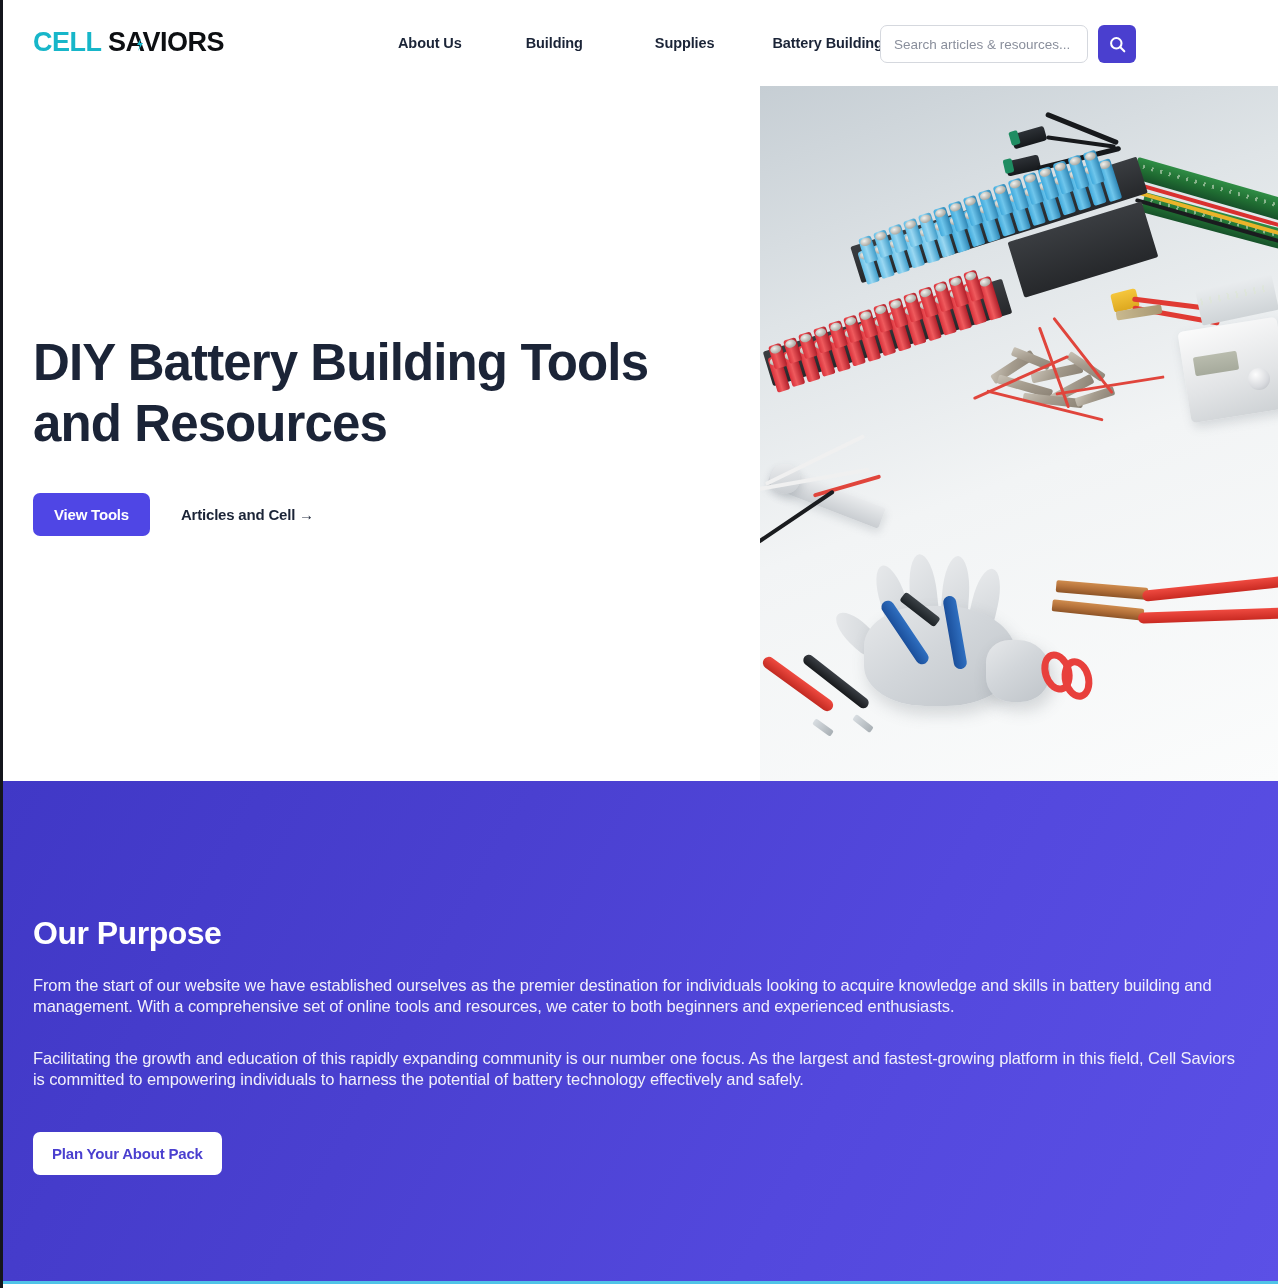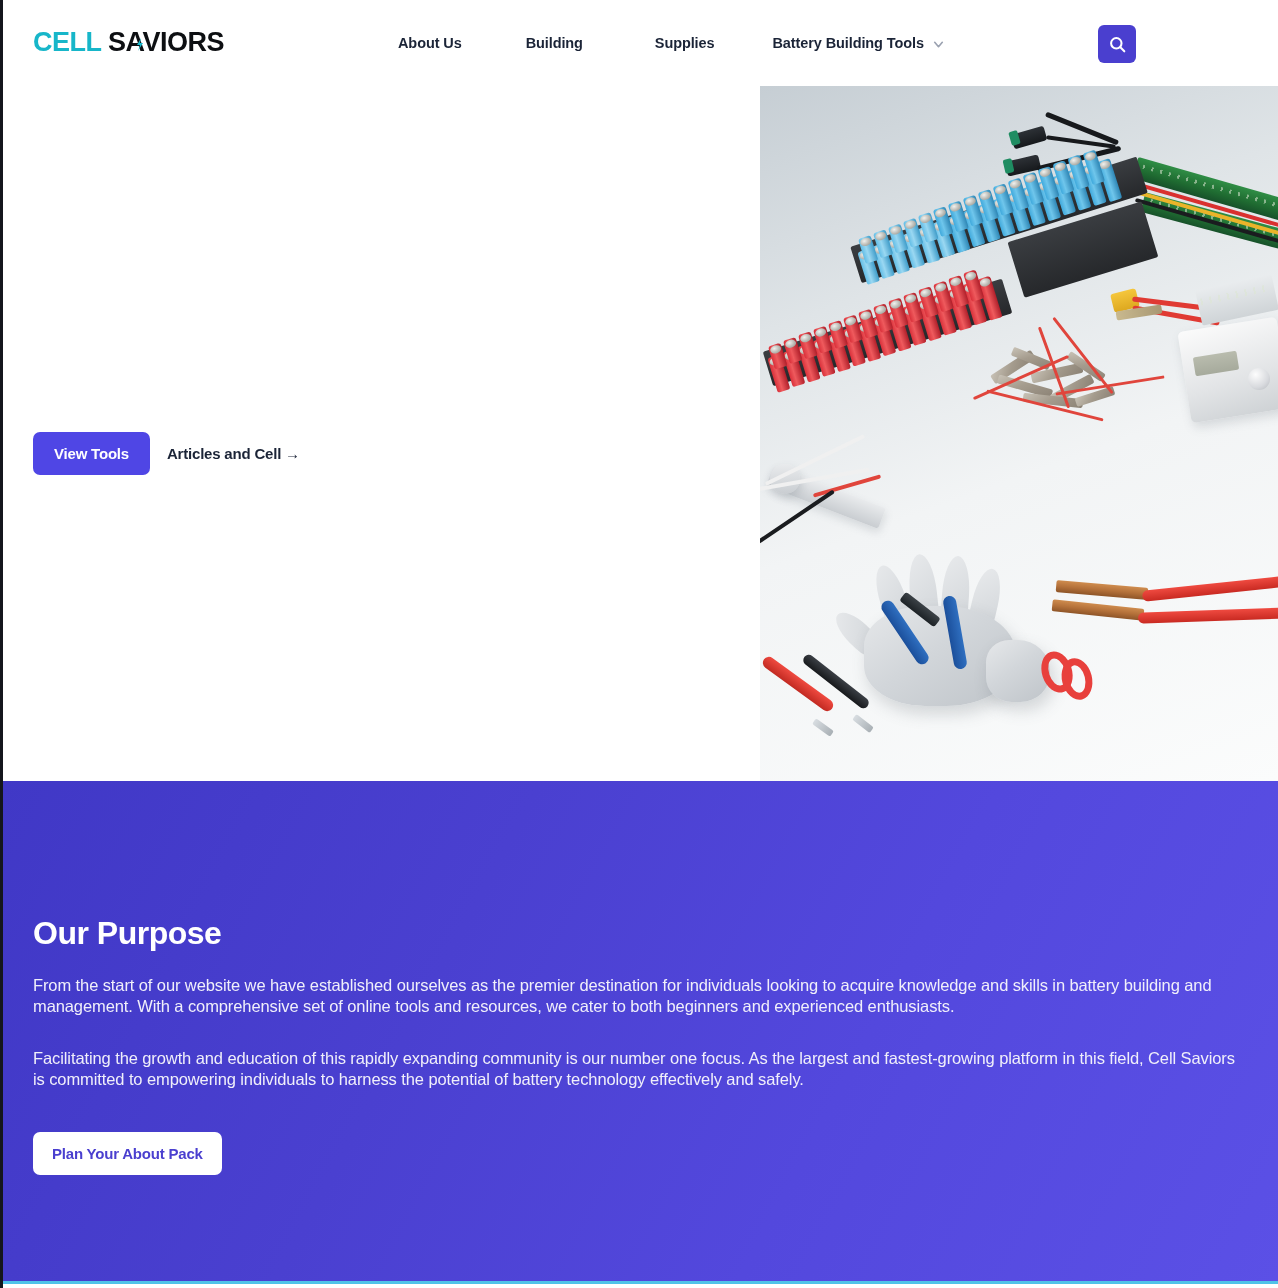--- a/index.html
+++ b/index.html
@@ -140,21 +140,21 @@
     line-height: 61px;
     font-weight: bold;
     color: #1b2437;
     letter-spacing: -0.9px;
     max-width: 620px;
   }
   .hero-ctas {
     margin-top: 39px;
     display: flex;
     align-items: center;
-    gap: 17px;
+    gap: 31px;
   }
   .btn-primary {
     background: #4f46e5;
     color: #ffffff;
     font-size: 15px;
     font-weight: bold;
     border: none;
     border-radius: 7px;
     padding: 13px 21px;
     cursor: pointer;
@@ -392,34 +392,36 @@
         <span>Battery Building Tools</span>
         <span class="chev">
           <svg width="13" height="13" viewBox="0 0 24 24" fill="none" stroke="#9aa1b0" stroke-width="3" stroke-linecap="round" stroke-linejoin="round">
             <polyline points="5 8 12 16 19 8"></polyline>
           </svg>
         </span>
       </div>
     </nav>
 
     <div class="search-group">
+      <input class="search-input" type="text" placeholder="Search articles &amp; resources..." style="">
       <button class="search-btn">
         <span>
           <svg width="19" height="19" viewBox="0 0 24 24" fill="none" stroke="#ffffff" stroke-width="2.6" stroke-linecap="round">
             <circle cx="10.5" cy="10.5" r="6.6"></circle>
             <line x1="15.6" y1="15.6" x2="20.6" y2="20.6"></line>
           </svg>
         </span>
       </button>
     </div>
   </header>
 
   <section class="hero">
 
     <div class="hero-copy">
+      <h1 class="hero-title">DIY Battery Building Tools and Resources</h1>
       <div class="hero-ctas">
         <button class="btn-primary">View Tools</button>
         <a class="link-arrow">Articles and Cell →</a>
       </div>
     </div>
 
     <div class="hero-photo">
 
       <div class="connector" style="left:252px; top:44px; width:34px; height:15px; transform:rotate(-16deg);"></div>
       <div class="conn-green" style="left:250px; top:45px; width:9px; height:14px; transform:rotate(-16deg);"></div>

